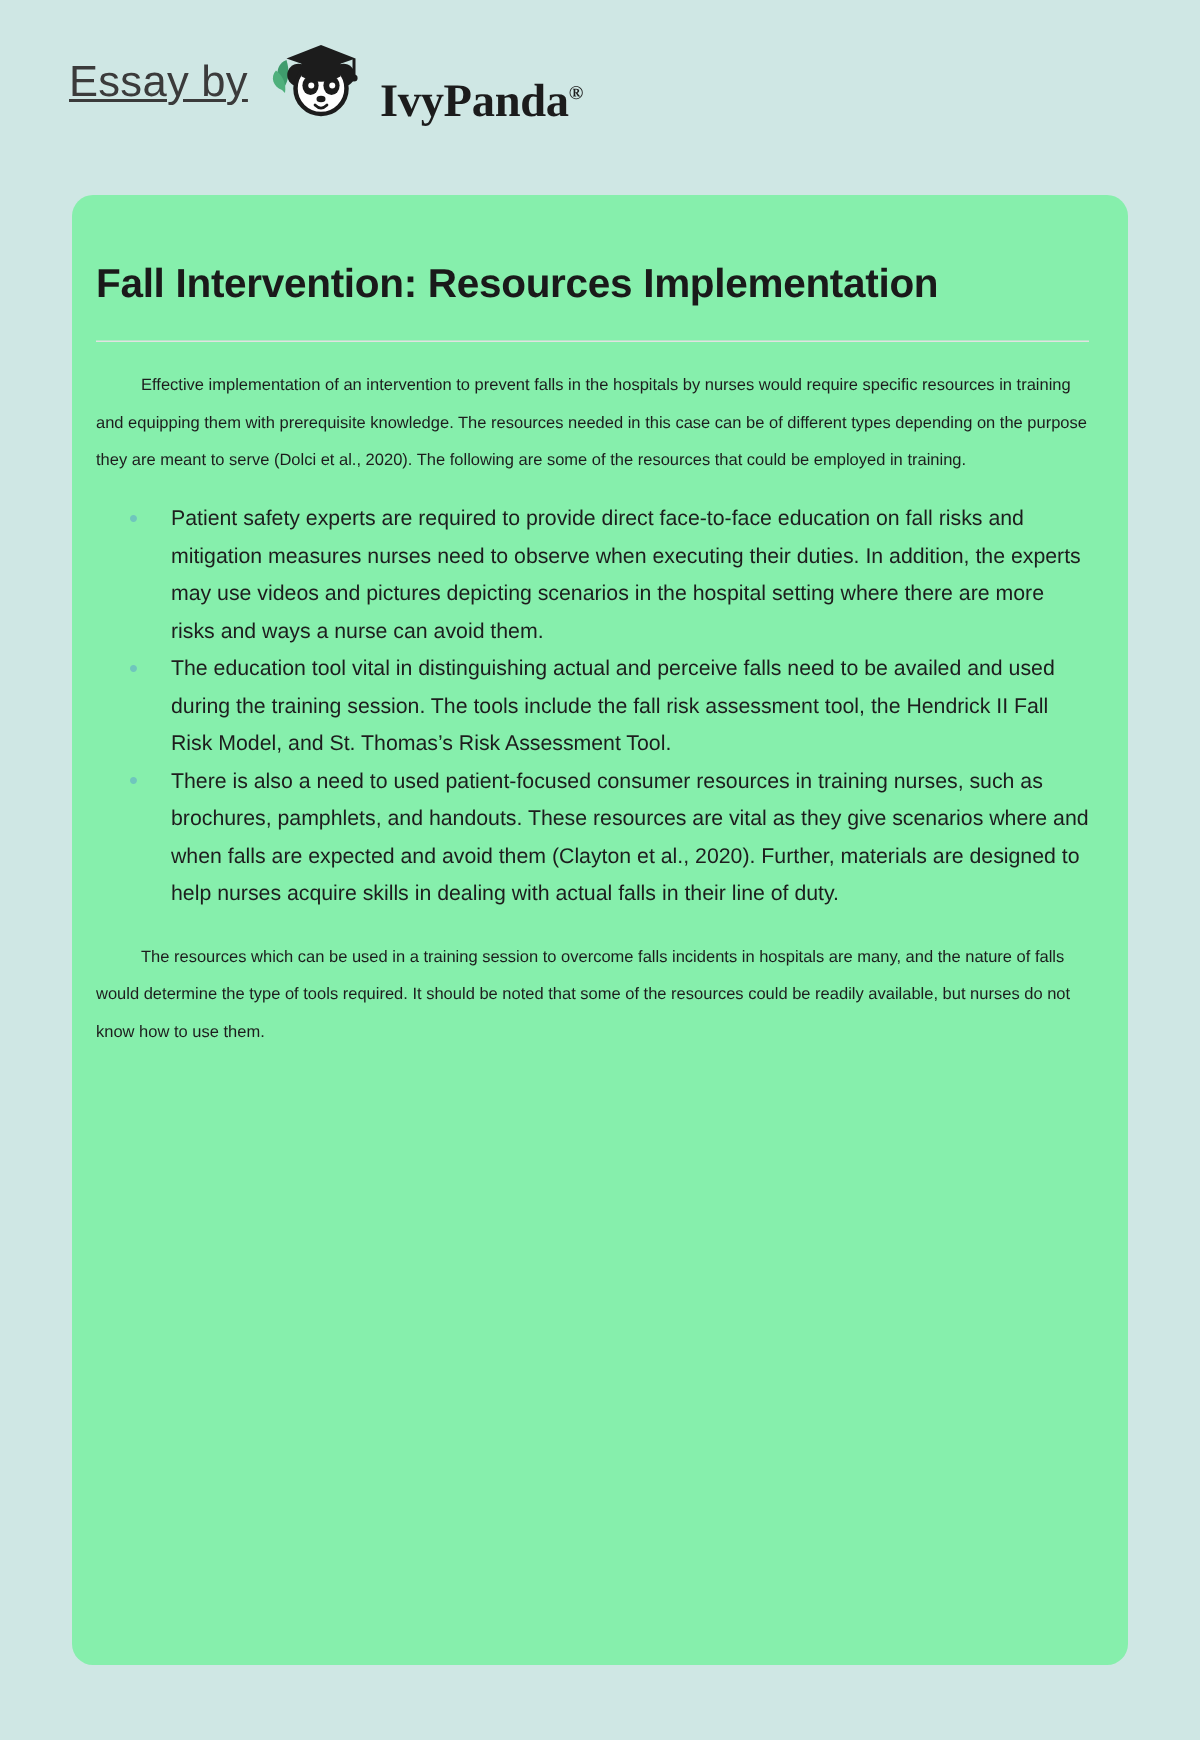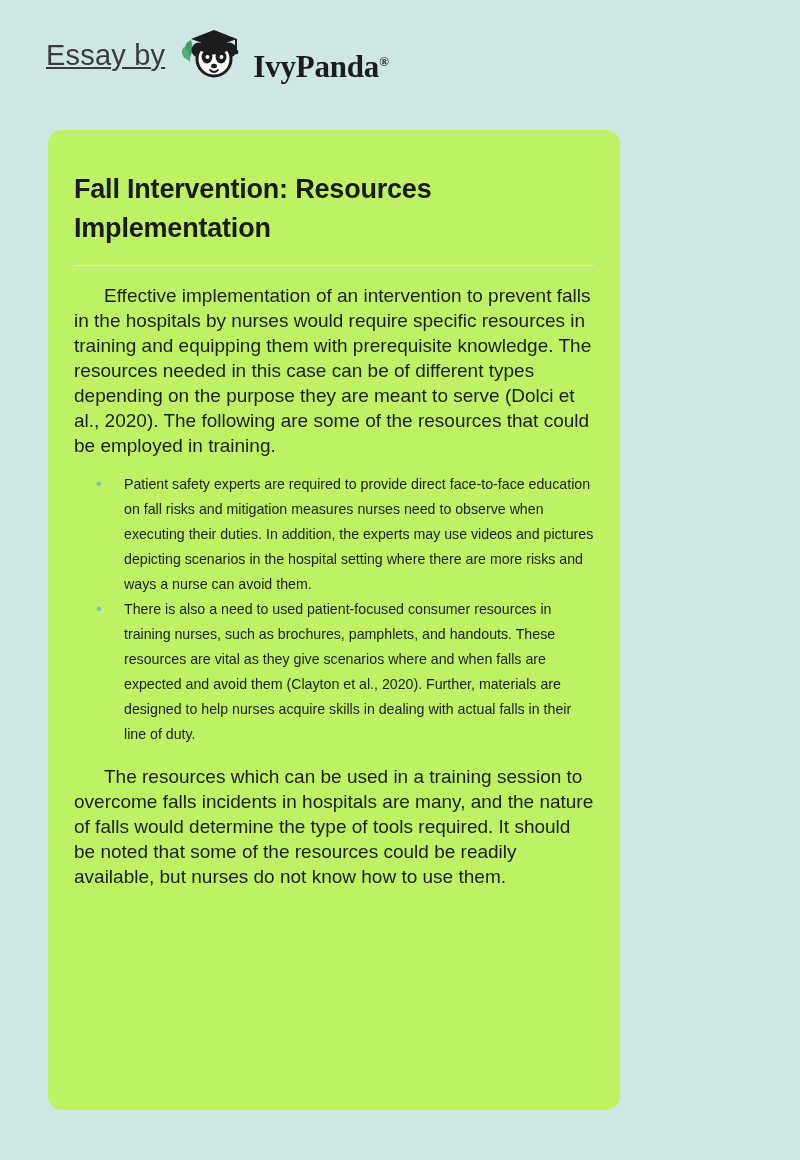--- a/index.html
+++ b/index.html
@@ -59,26 +59,26 @@
     font-size: 13px;
     vertical-align: super;
     font-weight: bold;
   }
 
   
   .card {
     position: absolute;
     left: 48px;
     top: 130px;
-    width: 572px;
+    width: 704px;
     height: 980px;
-    background: #bef264;
+    background: #86efac;
     border-radius: 14px;
     box-sizing: border-box;
-    padding: 40px 26px 0 26px;
+    padding: 40px 26px 0 16px;
     overflow: hidden;
   }
   .doc-title {
     font-size: 27px;
     line-height: 1.43;
     font-weight: bold;
     color: #1a1a1a;
     margin: 0 0 0 0;
     letter-spacing: -0.2px;
   }
@@ -104,21 +104,21 @@
     font-weight: bold;
     color: #1a1a1a;
   }
   .divider {
     margin-top: 18px;
     border-top: 1px solid #e2e2e2;
     height: 0;
   }
 
   .body-text {
-    font-size: 19px;
+    font-size: 11px;
     line-height: 25px;
     color: #1d1d1d;
     margin: 17px 0 0 0;
     text-indent: 30px;
     text-align: left;
   }
 
   ul.bullets {
     margin: 14px 0 0 0;
     padding: 0 0 0 48px;
@@ -183,19 +183,20 @@
 
     <h1 class="doc-title">Fall Intervention: Resources Implementation</h1>
 
 
     <div class="divider"></div>
 
     <p class="body-text">Effective implementation of an intervention to prevent falls in the hospitals by nurses would require specific resources in training and equipping them with prerequisite knowledge. The resources needed in this case can be of different types depending on the purpose they are meant to serve (Dolci et al., 2020). The following are some of the resources that could be employed in training.</p>
 
     <ul class="bullets">
       <li>Patient safety experts are required to provide direct face-to-face education on fall risks and mitigation measures nurses need to observe when executing their duties. In addition, the experts may use videos and pictures depicting scenarios in the hospital setting where there are more risks and ways a nurse can avoid them.</li>
+      <li>The education tool vital in distinguishing actual and perceive falls need to be availed and used during the training session. The tools include the fall risk assessment tool, the Hendrick II Fall Risk Model, and St. Thomas’s Risk Assessment Tool.</li>
       <li>There is also a need to used patient-focused consumer resources in training nurses, such as brochures, pamphlets, and handouts. These resources are vital as they give scenarios where and when falls are expected and avoid them (Clayton et al., 2020). Further, materials are designed to help nurses acquire skills in dealing with actual falls in their line of duty.</li>
     </ul>
 
     <p class="body-text">The resources which can be used in a training session to overcome falls incidents in hospitals are many, and the nature of falls would determine the type of tools required. It should be noted that some of the resources could be readily available, but nurses do not know how to use them.</p>
 
   </div>
 </div>
 
 </body></html>

